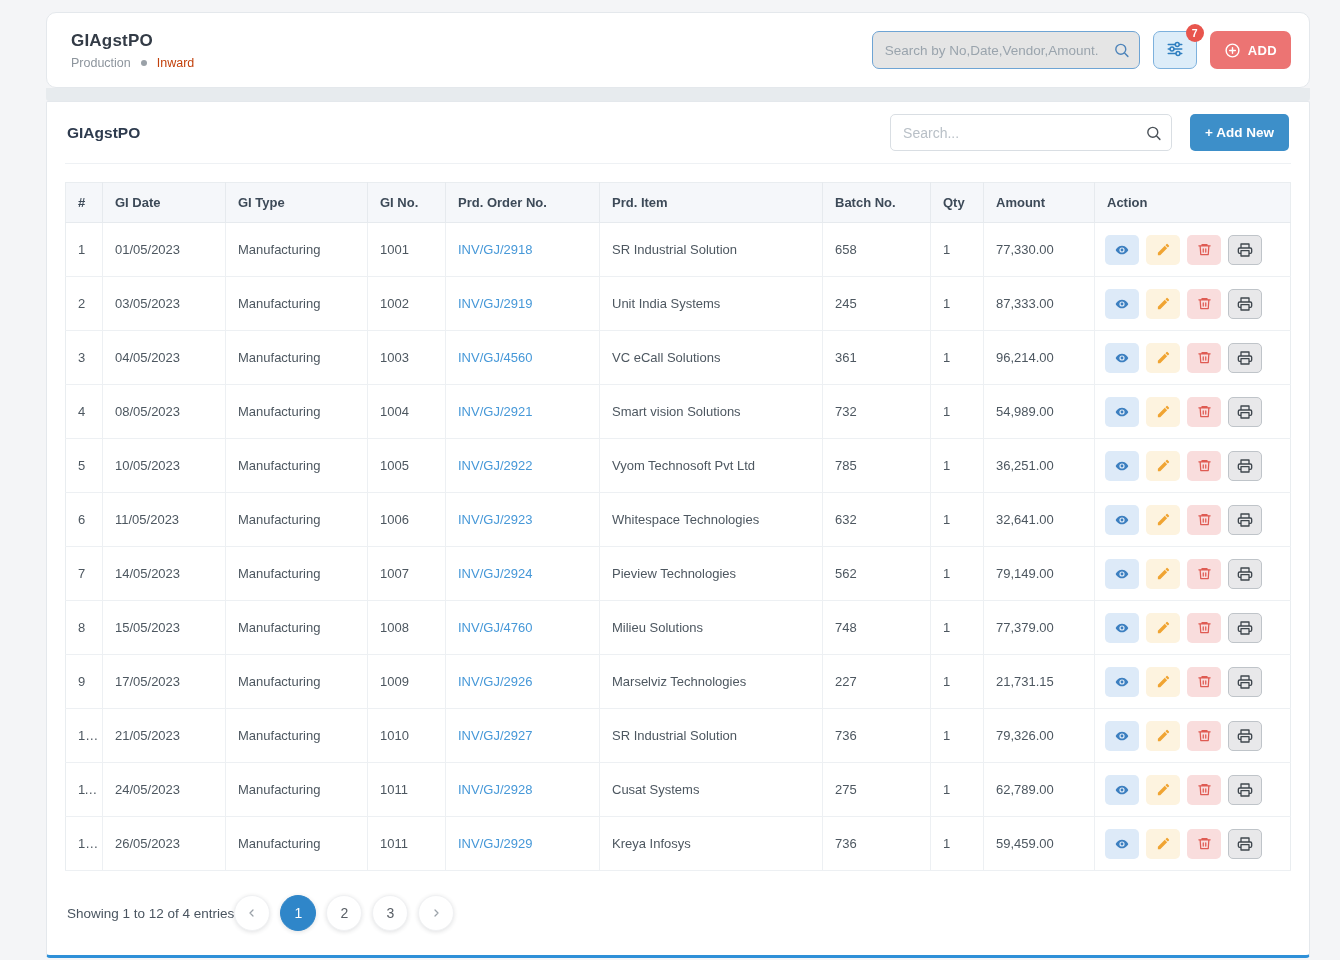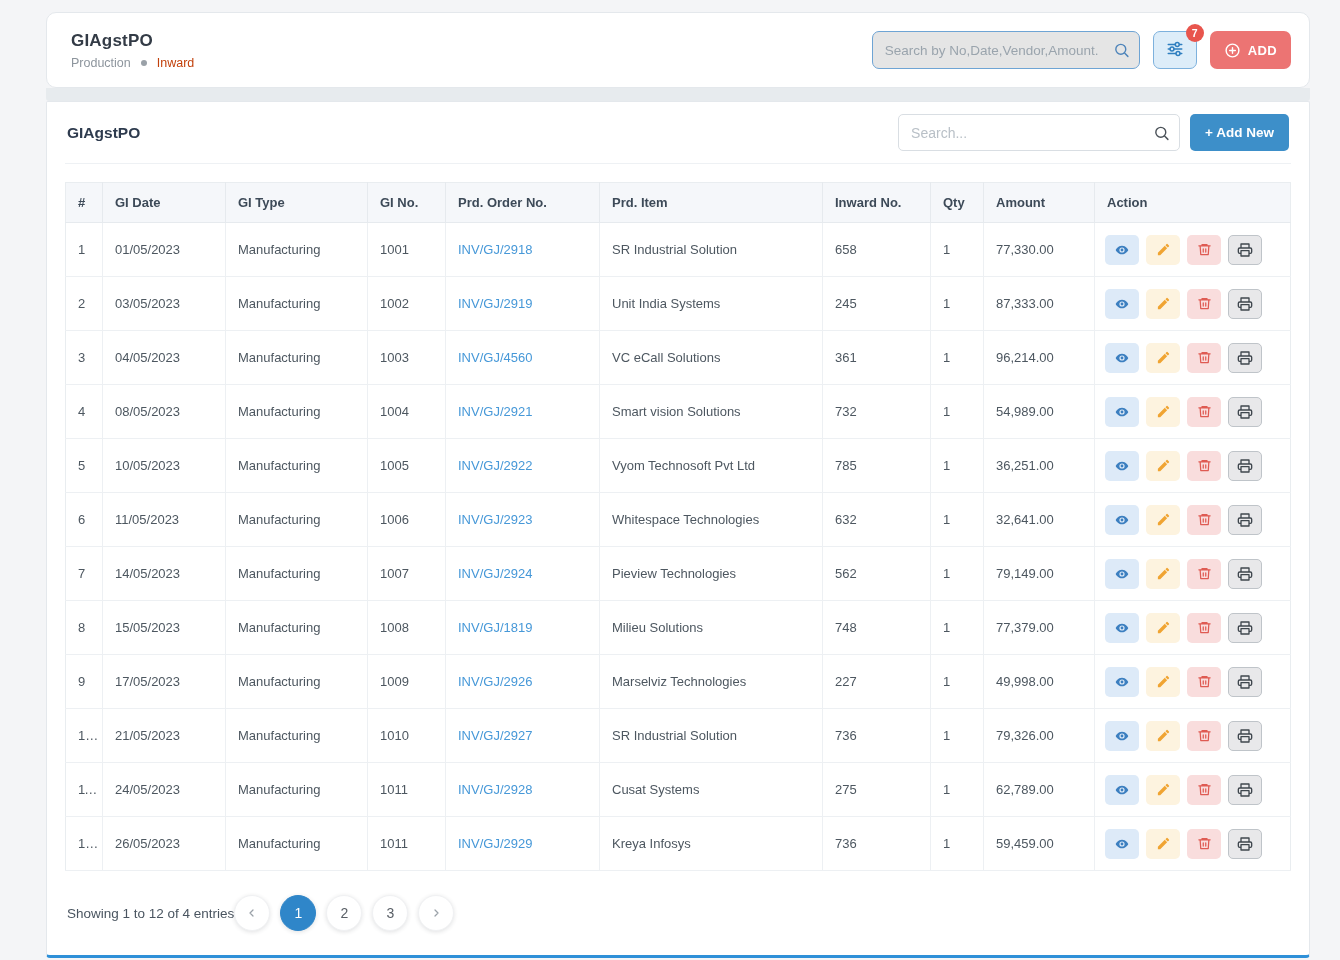--- a/index.html
+++ b/index.html
@@ -84,21 +84,21 @@
     border-bottom: 3px solid #2e90d8;
     border-radius: 2px 2px 4px 4px;
     padding: 0 18px;
   }
   .card-header {
     display: flex; align-items: center; justify-content: space-between;
     padding: 12px 2px 12px 2px;
     border-bottom: 1px solid #eef1f4;
   }
   .card-title { font-size: 15.5px; font-weight: bold; color: #2e3b4e; }
-  .card-header-right { display: flex; align-items: center; gap: 10px; }
+  .card-header-right { display: flex; align-items: center; gap: 18px; }
   .search-gray input {
     width: 282px; height: 37px;
     border: 1px solid #d9dee3; border-radius: 5px;
     padding: 0 34px 0 12px; background: #fff;
     font-size: 14px;
   }
   .search-gray input::placeholder { color: #b9c0c7; }
   .search-gray .search-ic { color: #4a5158; }
   .add-new-btn {
     height: 37px; padding: 0 15px;
@@ -250,21 +250,21 @@
             <col>
         </colgroup>
         <thead>
           <tr>
               <th>#</th>
               <th>GI Date</th>
               <th>GI Type</th>
               <th>GI No.</th>
               <th>Prd. Order No.</th>
               <th>Prd. Item</th>
-              <th>Inward No.</th>
+              <th>Batch No.</th>
               <th>Qty</th>
               <th>Amount</th>
               <th>Action</th>
             </tr>
         </thead>
         <tbody>
             <tr>
               <td>1</td>
               <td>01/05/2023</td>
               <td>Manufacturing</td>
@@ -577,21 +577,21 @@
                     </span>
                   </button>
                 </div>
               </td>
             </tr>
             <tr>
               <td>8</td>
               <td>15/05/2023</td>
               <td>Manufacturing</td>
               <td>1008</td>
-              <td><a class="link" href="#">INV/GJ/1819</a></td>
+              <td><a class="link" href="#">INV/GJ/4760</a></td>
               <td>Milieu Solutions</td>
               <td>748</td>
               <td>1</td>
               <td>77,379.00</td>
               <td class="actions">
                 <div class="action-cell">
                   <button class="action-btn view">
                     <span style="display: inline-flex;">
                       <svg width="16" height="16" viewBox="0 0 24 24">
                         <path fill="currentColor" fill-rule="evenodd" d="M12 5.5C6 5.5 2.6 11.2 2.6 12S6 18.5 12 18.5 21.4 12.8 21.4 12 18 5.5 12 5.5zm0 10.4a3.9 3.9 0 1 1 0-7.8 3.9 3.9 0 0 1 0 7.8z"></path>
@@ -626,21 +626,21 @@
             </tr>
             <tr>
               <td>9</td>
               <td>17/05/2023</td>
               <td>Manufacturing</td>
               <td>1009</td>
               <td><a class="link" href="#">INV/GJ/2926</a></td>
               <td>Marselviz Technologies</td>
               <td>227</td>
               <td>1</td>
-              <td>49,998.00</td>
+              <td>21,731.15</td>
               <td class="actions">
                 <div class="action-cell">
                   <button class="action-btn view">
                     <span style="display: inline-flex;">
                       <svg width="16" height="16" viewBox="0 0 24 24">
                         <path fill="currentColor" fill-rule="evenodd" d="M12 5.5C6 5.5 2.6 11.2 2.6 12S6 18.5 12 18.5 21.4 12.8 21.4 12 18 5.5 12 5.5zm0 10.4a3.9 3.9 0 1 1 0-7.8 3.9 3.9 0 0 1 0 7.8z"></path>
                         <circle cx="12" cy="12" r="2.1" fill="currentColor"></circle>
                       </svg>
                     </span>
                   </button>

